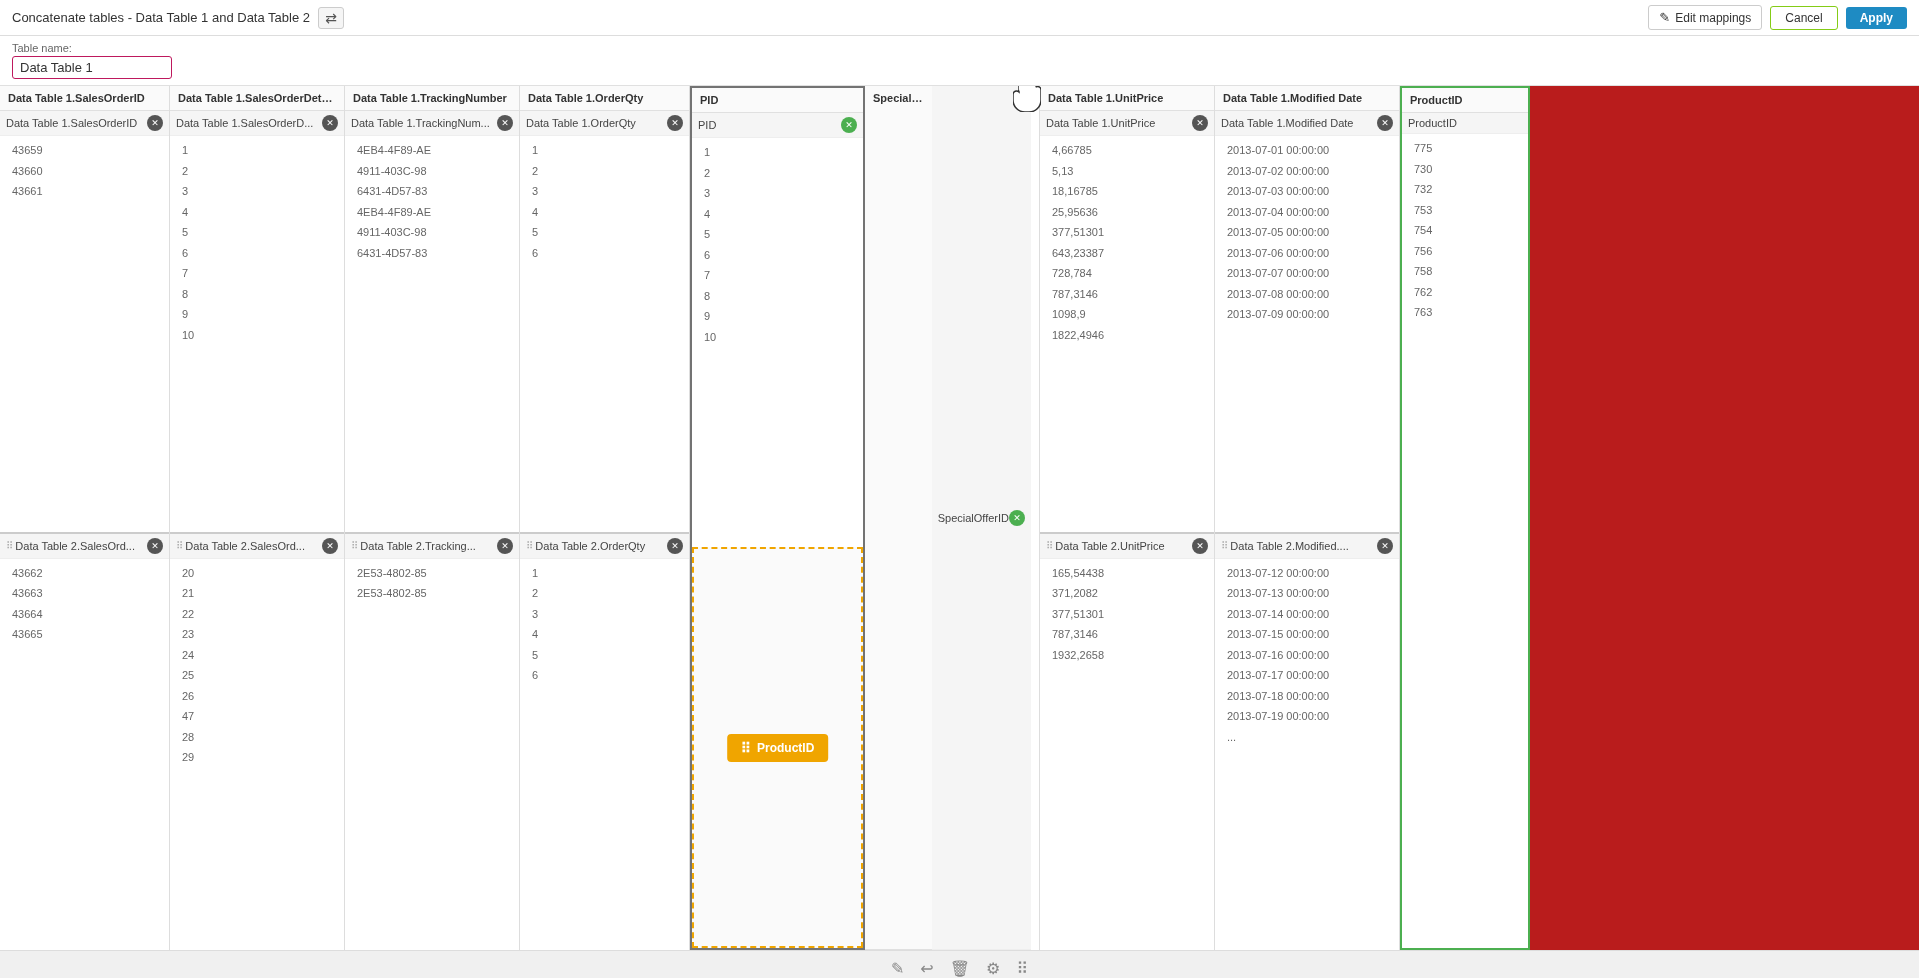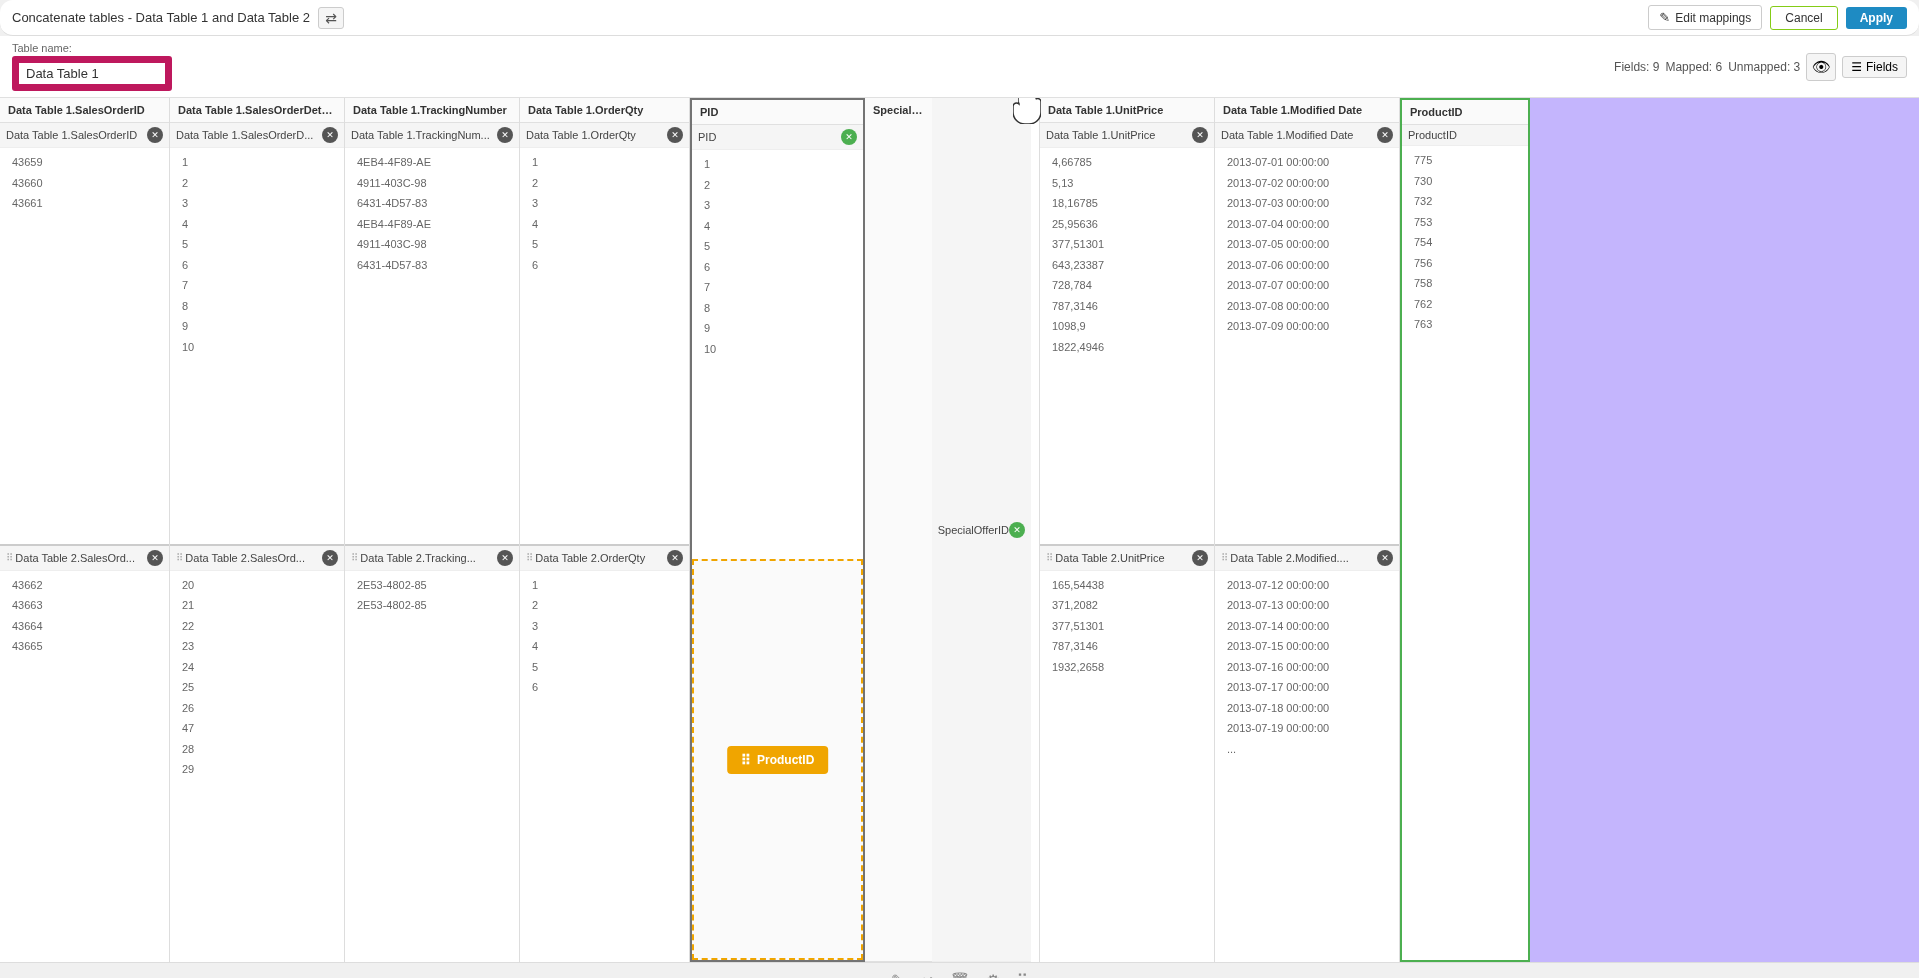--- a/index.html
+++ b/index.html
@@ -2,21 +2,21 @@
 <html><head>
   <meta charset="utf-8">
   <style>
     * { box-sizing: border-box; margin: 0; padding: 0; }
     body { font-family: 'Segoe UI', Arial, sans-serif; font-size: 12px; background: #f0f0f0; color: #333; overflow: hidden; }
 
     
     #topbar {
       display: flex; align-items: center; justify-content: space-between;
       background: #fff; border-bottom: 1px solid #ddd;
-      padding: 0 12px; height: 36px; border-radius: 13px;
+      padding: 0 12px; height: 36px;
     }
     #topbar-left { display: flex; align-items: center; gap: 8px; }
     #topbar-title { font-size: 13px; font-weight: 500; color: #333; }
     #swap-btn {
       width: 26px; height: 22px; border: 1px solid #ccc; background: #f5f5f5;
       cursor: pointer; display: flex; align-items: center; justify-content: center;
       border-radius: 3px; font-size: 14px; color: #555;
     }
     #topbar-right { display: flex; align-items: center; gap: 8px; }
     #edit-mappings-btn {
@@ -35,42 +35,42 @@
     }
 
     
     #tablename-area {
       background: #fff; padding: 6px 12px 6px 12px;
       border-bottom: 1px solid #e0e0e0;
       display: flex; align-items: center; justify-content: space-between;
     }
     #tablename-label { font-size: 11px; color: #666; display: block; margin-bottom: 2px; }
     #tablename-input {
-      border: 7px solid #be185d; border-radius: 3px;
+      border: 1px solid #be185d; border-radius: 3px;
       padding: 3px 7px; font-size: 13px; color: #333; width: 160px;
       outline: none;
     }
     #fields-info { display: flex; align-items: center; gap: 6px; font-size: 12px; color: #555; }
     #fields-info span { }
     #eye-btn {
       width: 30px; height: 28px; border: 1px solid #ccc; background: #f5f5f5;
       cursor: pointer; display: flex; align-items: center; justify-content: center;
       border-radius: 3px; font-size: 15px;
     }
     #fields-btn {
       display: flex; align-items: center; gap: 4px;
       border: 1px solid #ccc; background: #f5f5f5;
       border-radius: 3px; padding: 3px 8px; cursor: pointer; font-size: 12px;
     }
 
     
     #main-content {
       display: flex; overflow-x: auto; overflow-y: hidden;
       height: calc(978px - 36px - 42px - 36px);
-      background: #c4b5fd; padding: 0;
+      background: #b91c1c; padding: 0;
     }
 
     
     .col-panel {
       min-width: 170px; max-width: 170px;
       background: #fff; border-right: 1px solid #ddd;
       display: flex; flex-direction: column;
       flex-shrink: 0;
     }
     .col-panel.wide { min-width: 175px; max-width: 175px; justify-content: center; }
@@ -180,30 +180,20 @@
     </button>
     <button id="cancel-btn">Cancel</button>
     <button id="apply-btn">Apply</button>
   </div>
 </div>
 
 <div id="tablename-area">
   <div>
     <label id="tablename-label">Table name:</label>
     <input id="tablename-input" value="Data Table 1" style="">
-  </div>
-  <div id="fields-info">
-    <span>Fields: 9</span>
-    <span>Mapped: 6</span>
-    <span>Unmapped: 3</span>
-    <button id="eye-btn">👁</button>
-    <button id="fields-btn">
-      <span>☰</span>
-      <span>Fields</span>
-    </button>
   </div>
 </div>
 
 <div id="main-content">
 
   <div class="col-panel">
     <div class="col-header">Data Table 1.SalesOrderID</div>
     <div class="col-subheader">
       <span class="col-subheader-label">Data Table 1.SalesOrderID</span>
       <button class="close-btn">✕</button>

